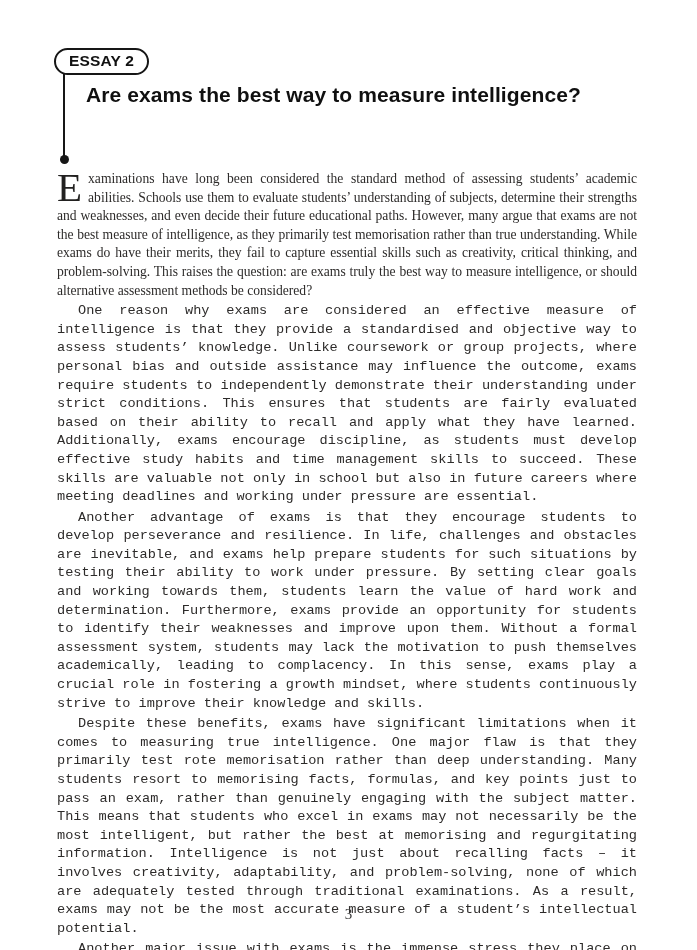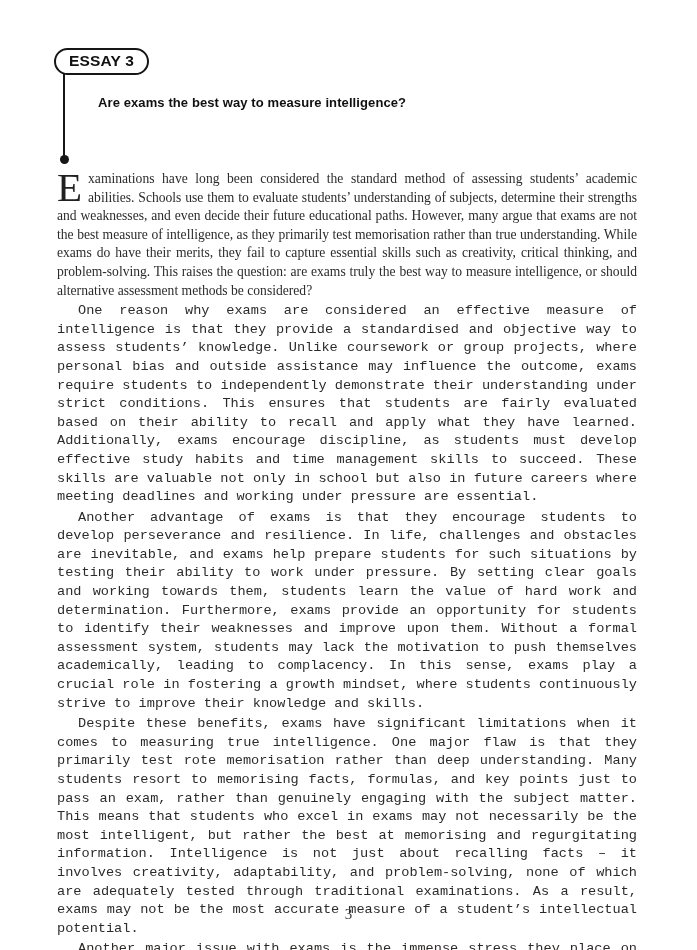--- a/index.html
+++ b/index.html
@@ -31,24 +31,24 @@
     background:#161616;
     z-index:1;
   }
   .connector-dot{
     position:absolute;left:59.5px;top:155px;
     width:9px;height:9px;border-radius:50%;
     background:#161616;
   }
   .title{
     position:absolute;left:82px;top:79px;
-    margin:16px;
+    margin:4px;
     font-family:"Liberation Sans", sans-serif;
     font-weight:bold;
-    font-size:13px;
+    font-size:21px;
     letter-spacing:.1px;
     color:#101010;
     white-space:nowrap;
   }
   .content{
     position:absolute;left:57px;top:170px;
     width:580px;
     color:#2d2b2a;
     font-size:13.6px;
     line-height:18.6px;
@@ -69,21 +69,21 @@
     text-align:center;
     font-size:15px;
     color:#3a3a3a;
   }
 </style>
 </head>
 <body>
 
 <div class="page">
 
-  <div class="badge">ESSAY 3</div>
+  <div class="badge">ESSAY 2</div>
 
   <div class="connector"></div>
 
   <div class="connector-dot"></div>
 
   <h1 class="title">Are exams the best way to measure intelligence?</h1>
 
   <div class="content">
 
     <p class="para first"><span class="dropcap">E</span><span>xaminations have long been considered the standard method of assessing students’ academic abilities. Schools use them to evaluate students’ understanding of subjects, determine their strengths and weaknesses, and even decide their future educational paths. However, many argue that exams are not the best measure of intelligence, as they primarily test memorisation rather than true understanding. While exams do have their merits, they fail to capture essential skills such as creativity, critical thinking, and problem-solving. This raises the question: are exams truly the best way to measure intelligence, or should alternative assessment methods be considered?</span></p>

